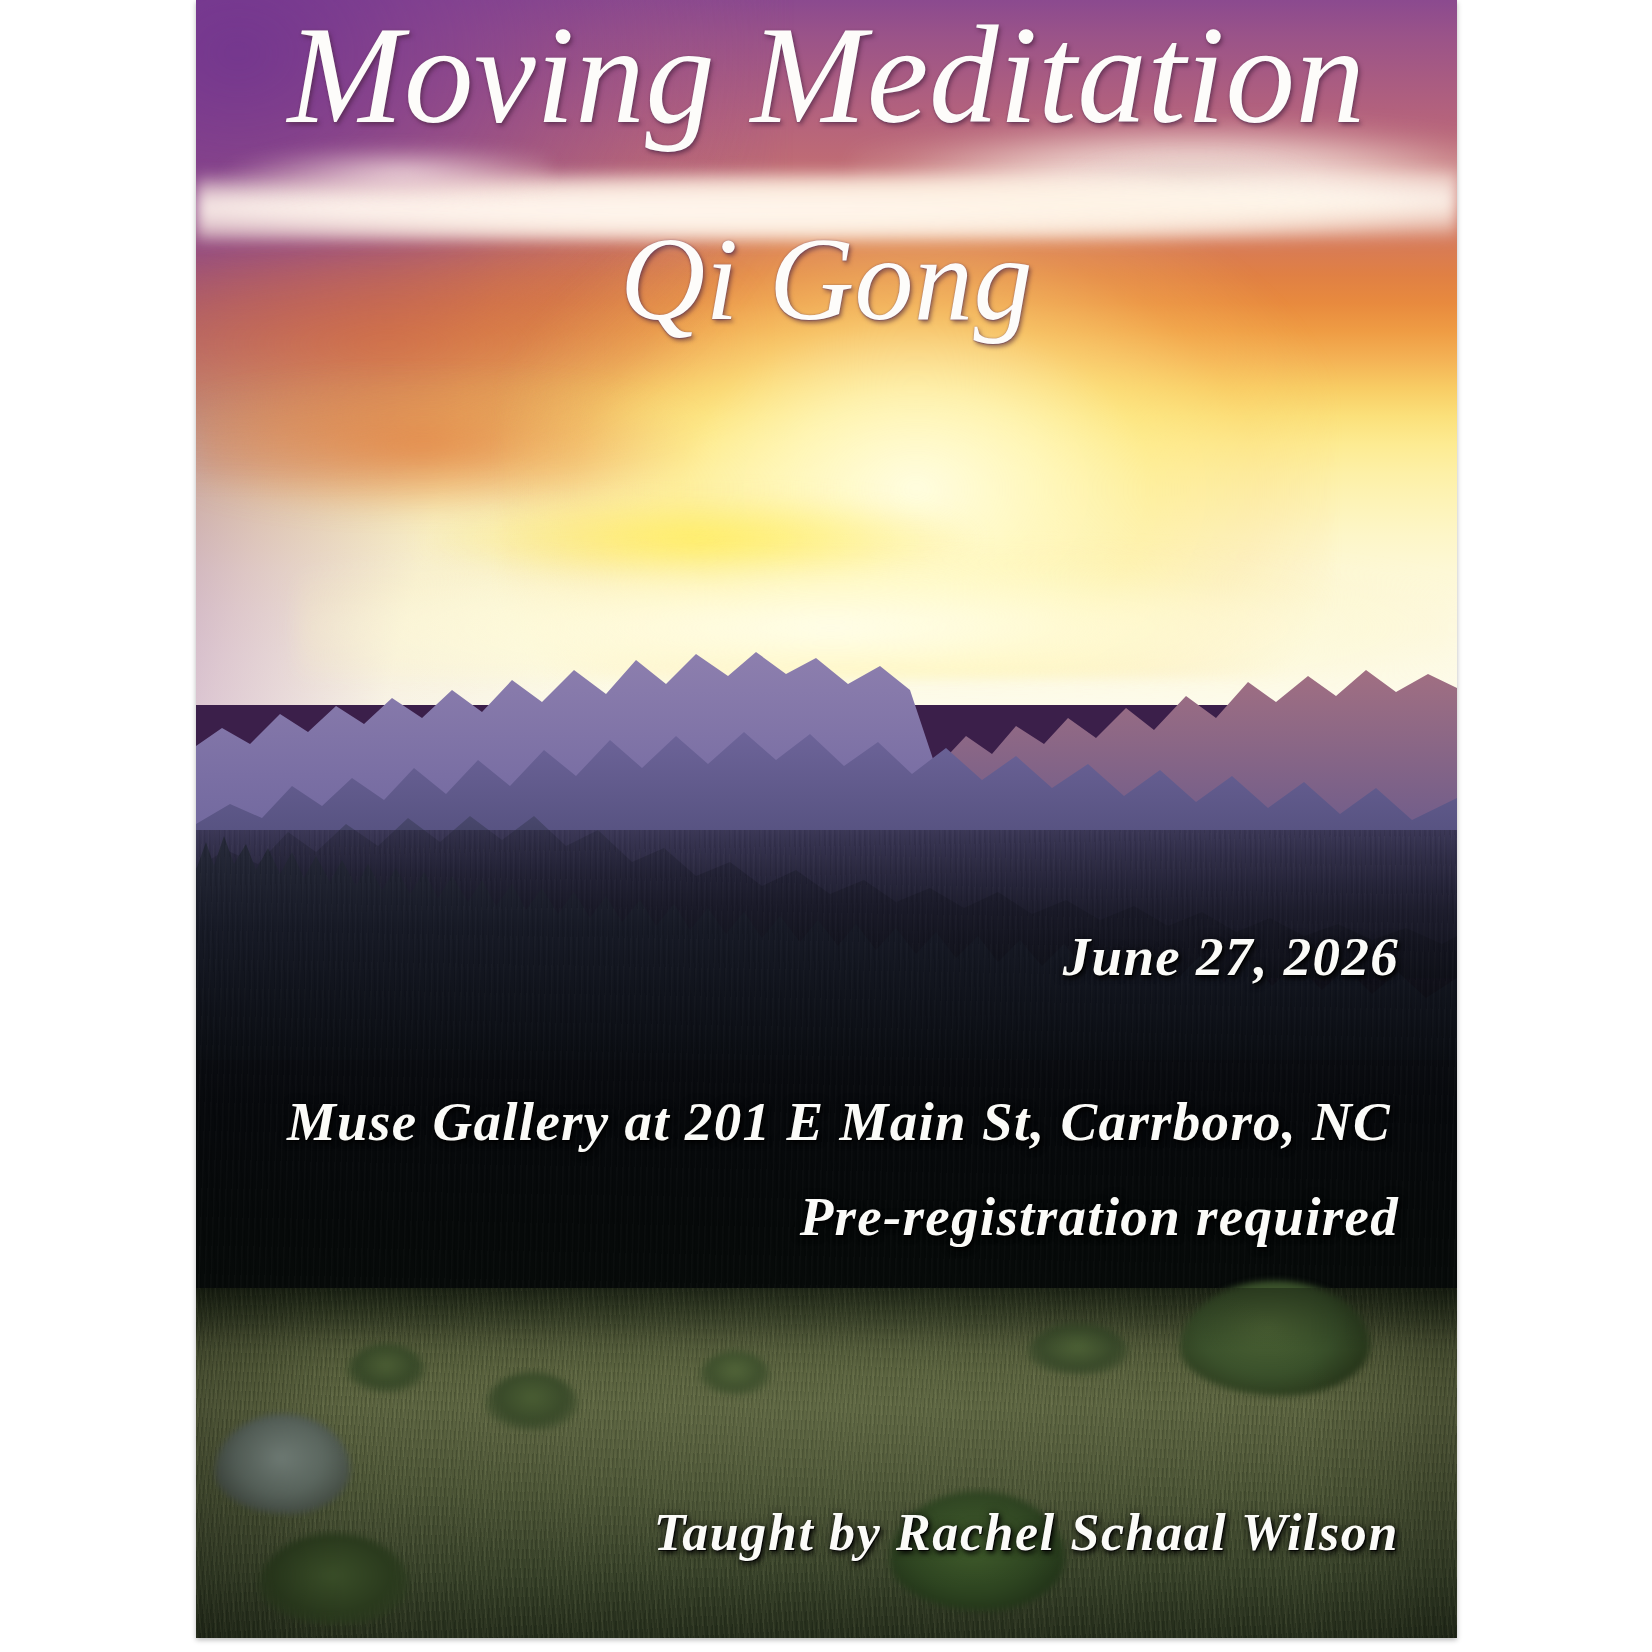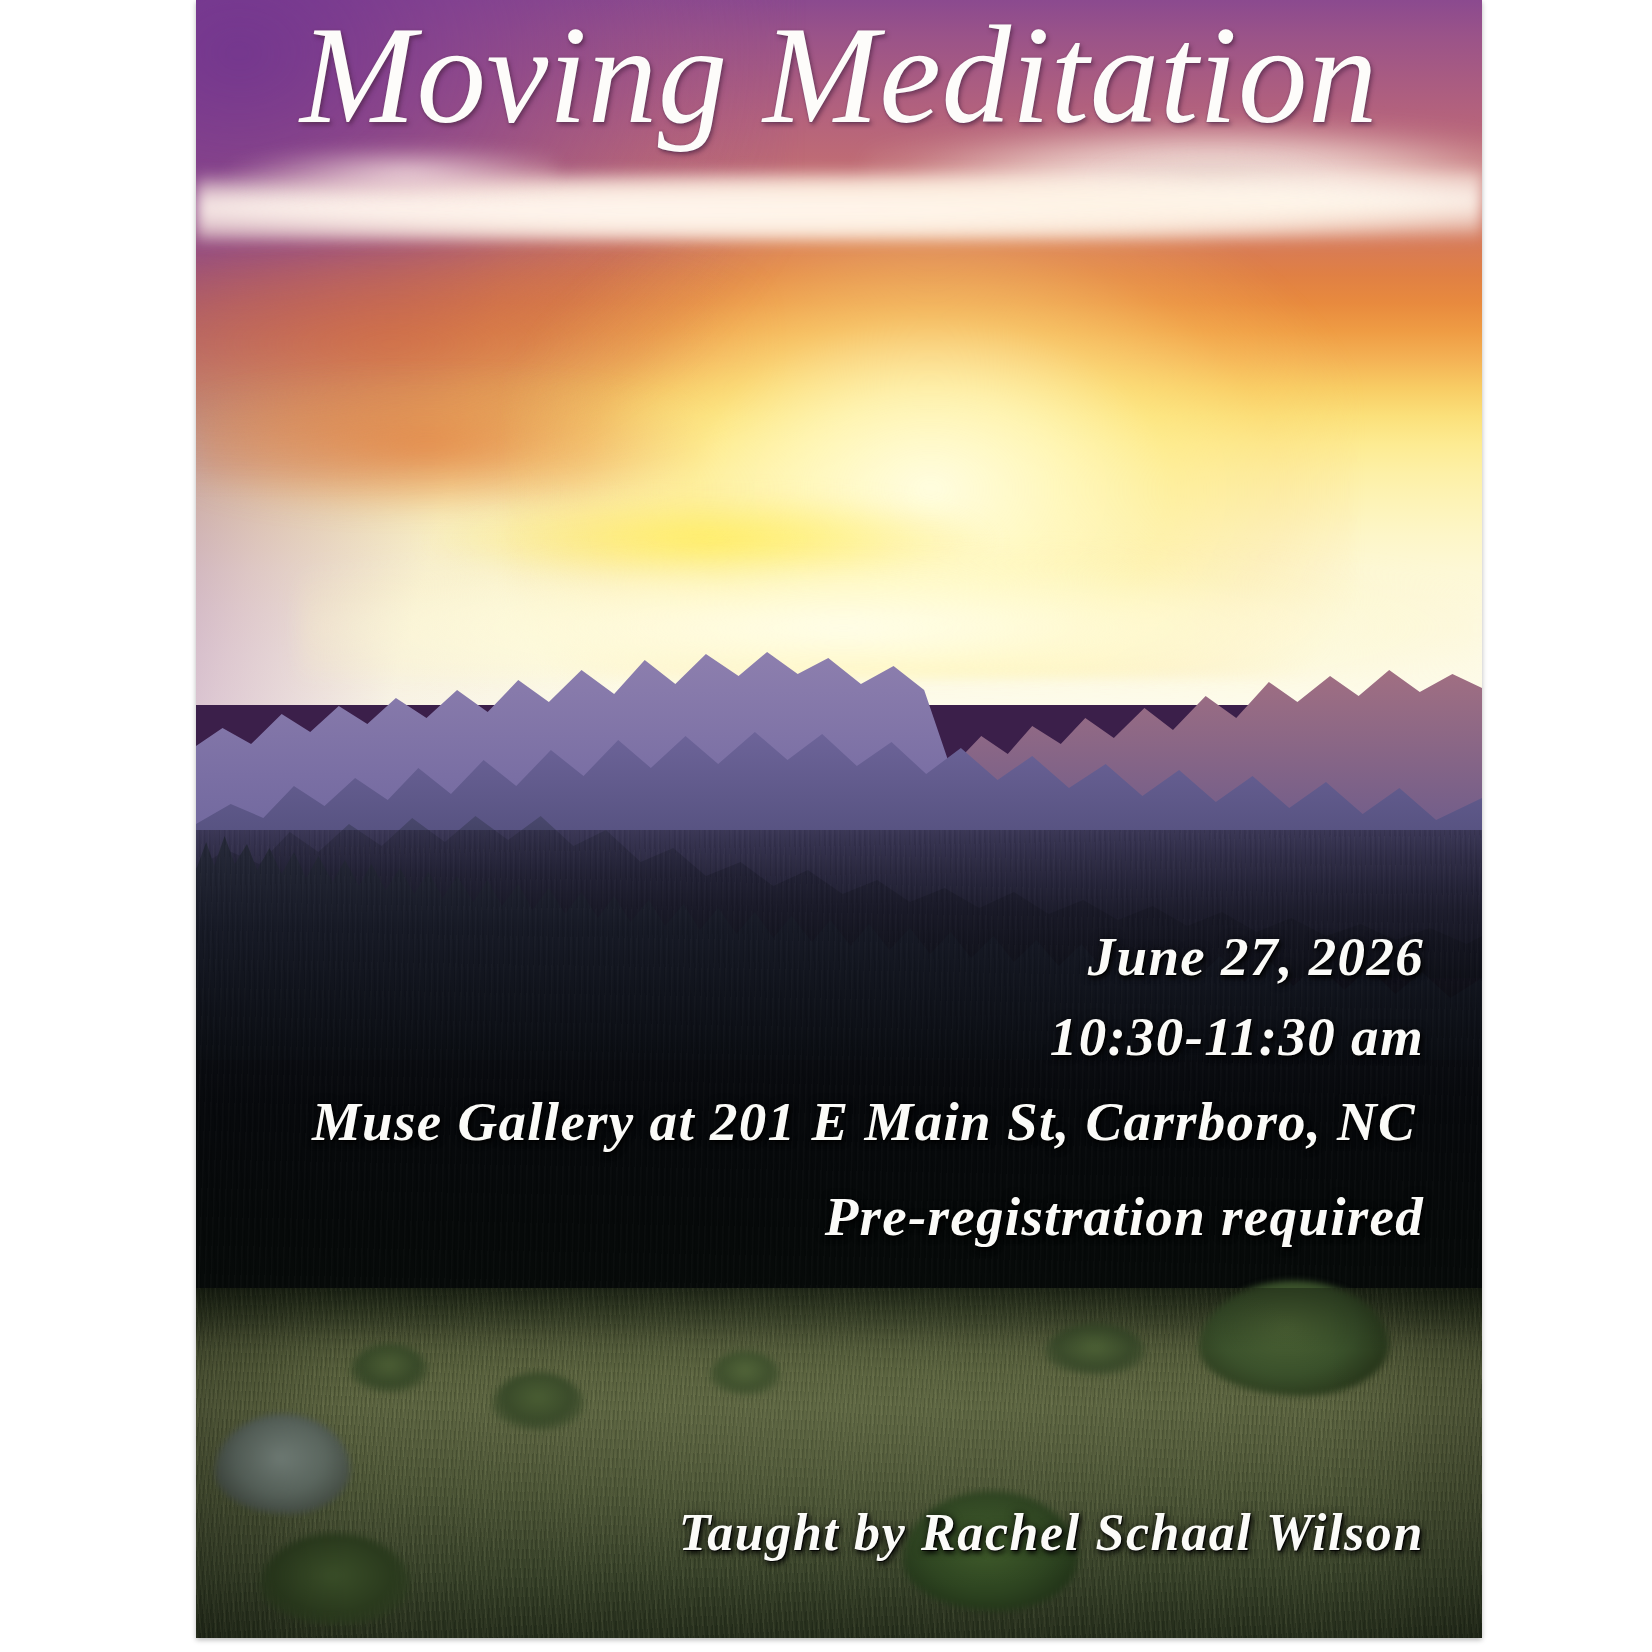--- a/index.html
+++ b/index.html
@@ -26,21 +26,20 @@
   
   #poster-photo {
     position: absolute;
     left: 196px;
     top: 0px;
     width: 1261px;
     height: 1638px;
     overflow: hidden;
     background: #3b1f4a;
     box-shadow: 0 2px 5px rgba(0,0,0,0.28);
-    padding-left: 25px;
   }
 
   
   .sky {
     position: absolute;
     left: 0; top: 0;
     width: 100%;
     height: 705px;
     background:
       linear-gradient(105deg,
@@ -487,24 +486,24 @@
 
       <div class="meadow-vignette"></div>
     </div>
 
     <div class="photo-grain"></div>
 
     <div class="text-layer">
 
       <div class="title-line" id="title-main">Moving Meditation</div>
 
+      <div class="title-line" id="title-sub">Qi Gong</div>
 
       <div class="detail-line" id="detail-date">June 27, 2026</div>
 
-      <div class="detail-line" id="detail-time">10:30-11:30 am</div>
 
       <div class="detail-line" id="detail-location">Muse Gallery at 201 E Main St, Carrboro, NC</div>
 
       <div class="detail-line" id="detail-instructor">Taught by Rachel Schaal Wilson</div>
 
       <div class="detail-line" id="detail-note">Pre-registration required</div>
 
     </div>
 
   </div>

